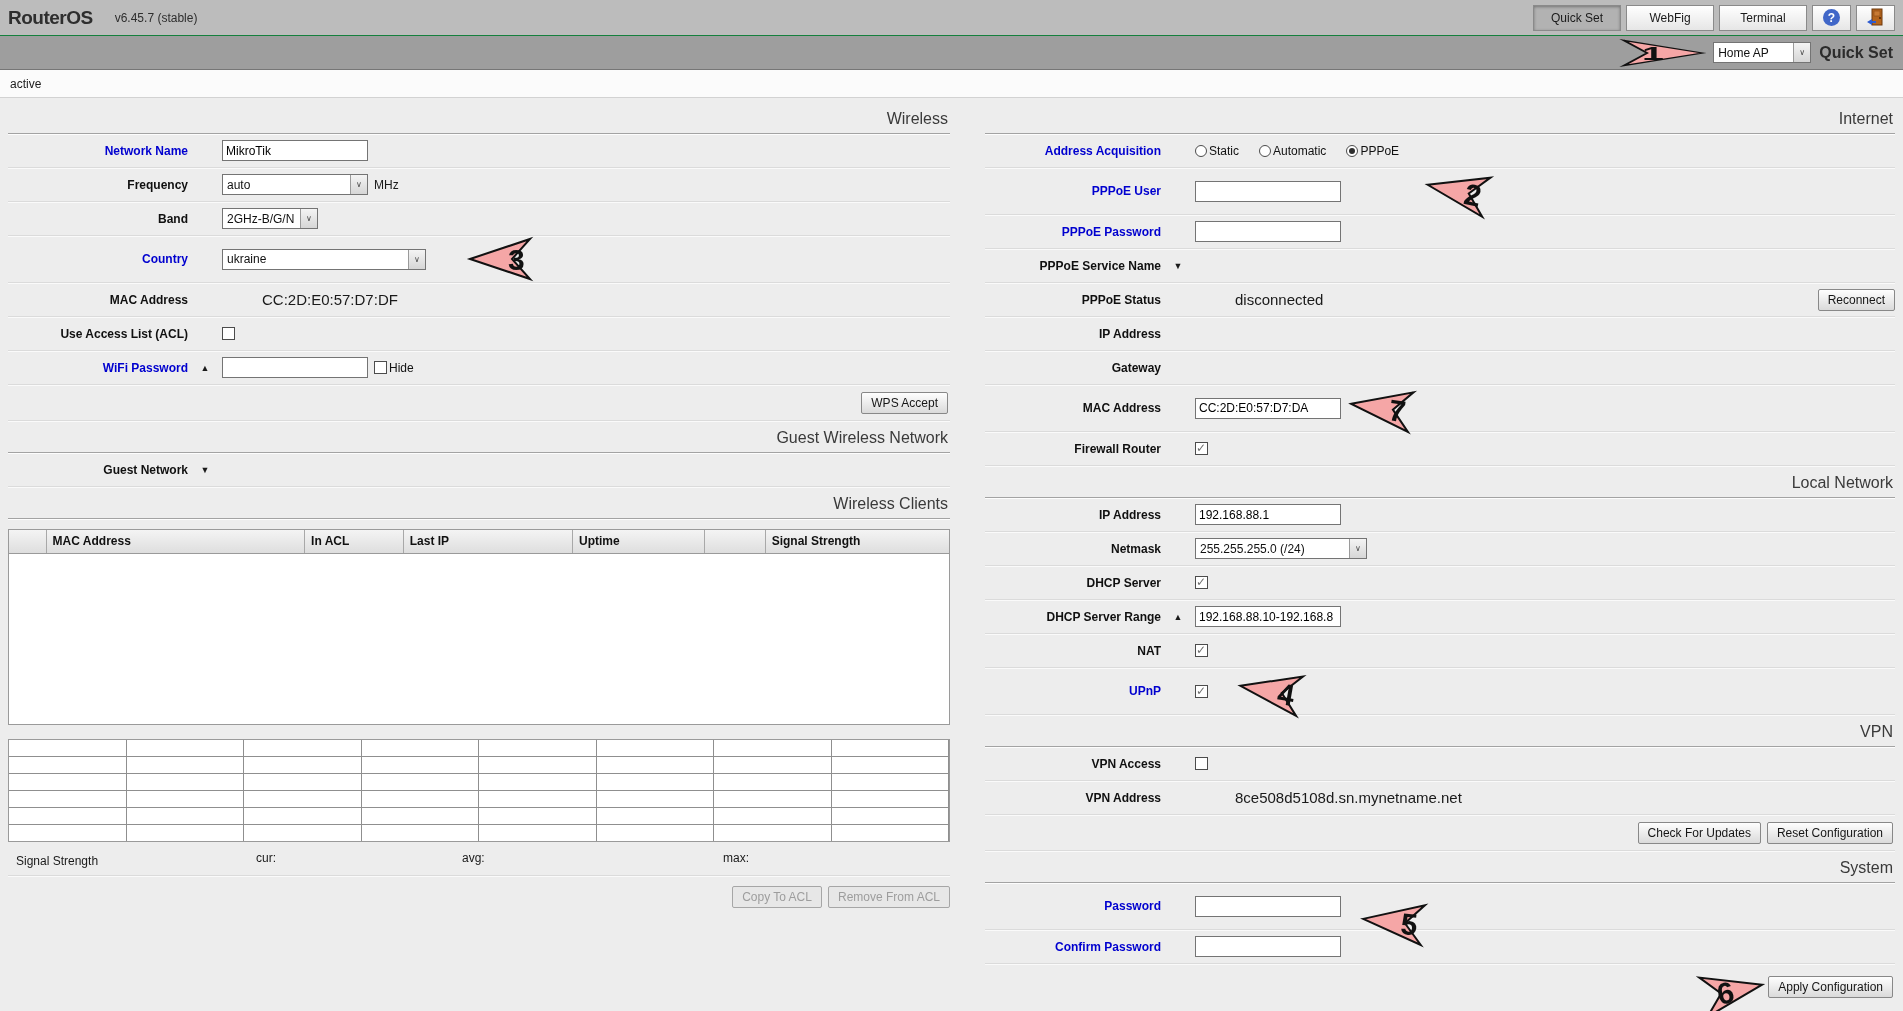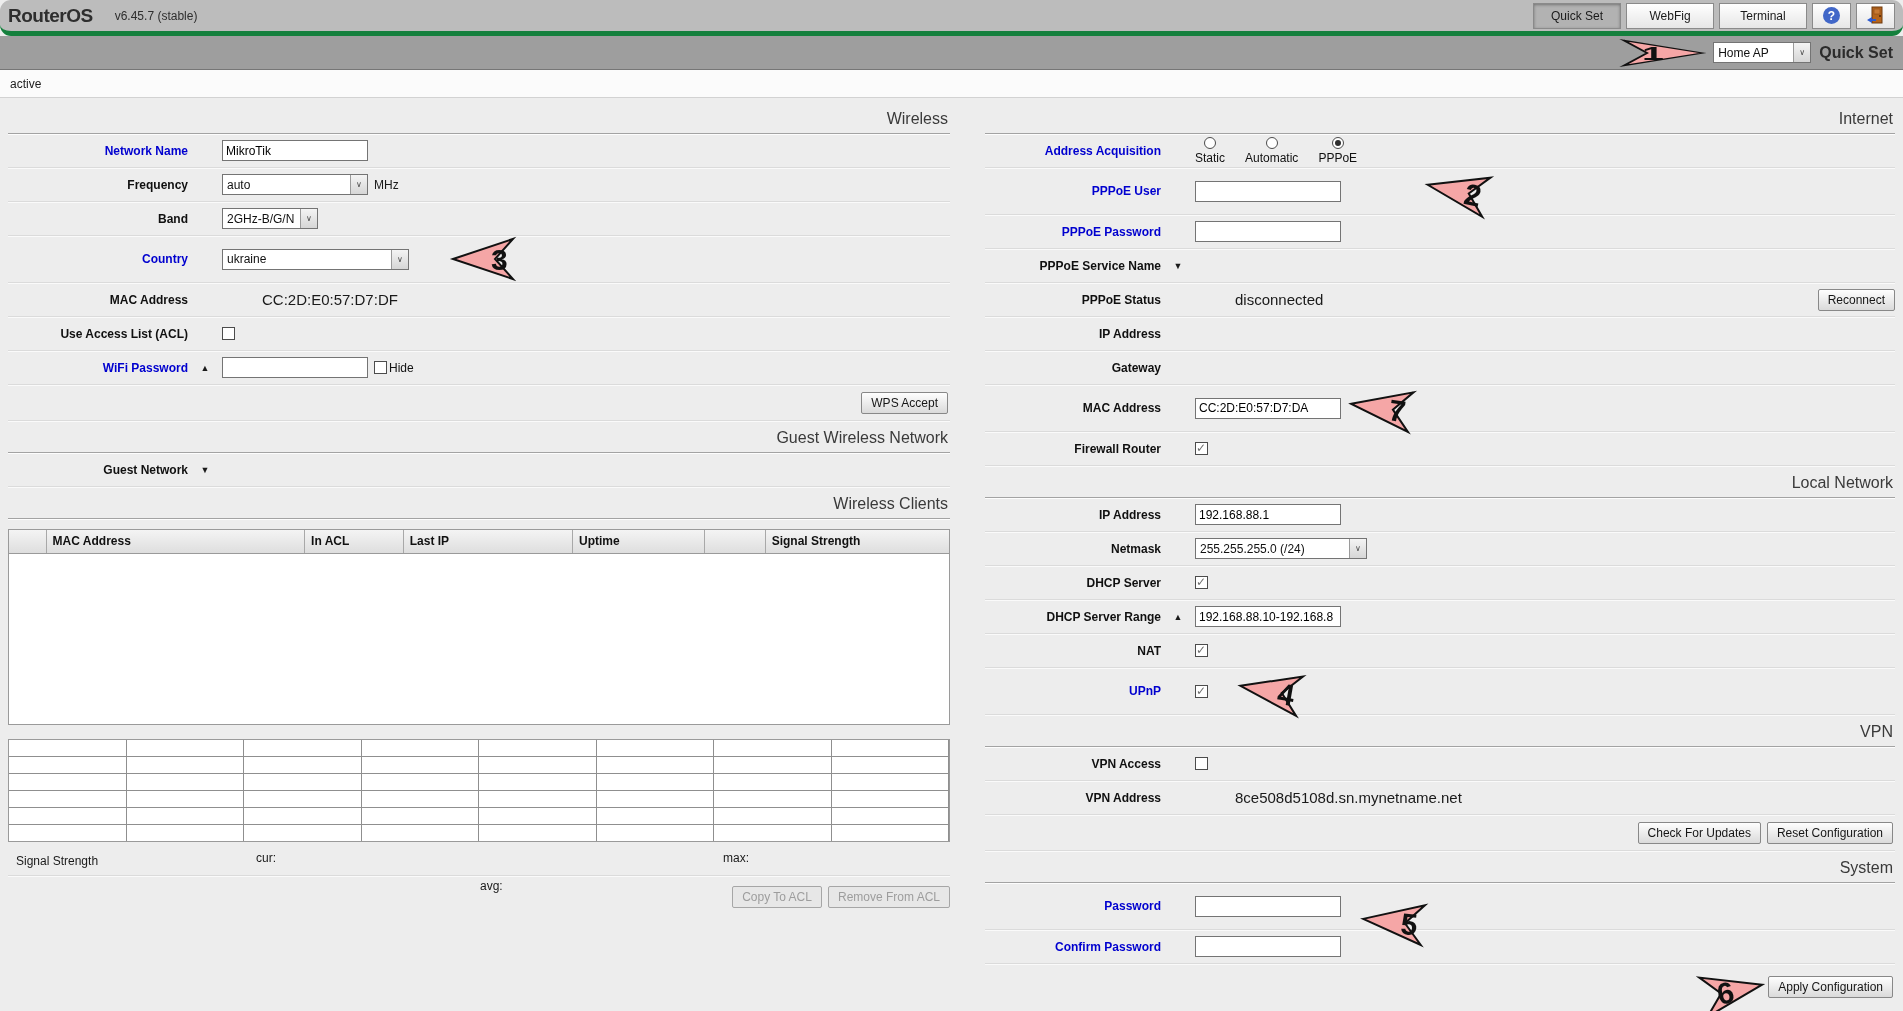--- a/index.html
+++ b/index.html
@@ -1,21 +1,21 @@
 <!DOCTYPE html>
 <html><head>
 <meta charset="utf-8">
 <style>
   * { margin:0; padding:0; box-sizing:border-box; }
   html,body { width:1903px; height:1011px; overflow:hidden;
     font-family:"Liberation Sans","DejaVu Sans",sans-serif; background:#ededed; }
 
   
-  .bar1 { height:36px; background:#bcbcbc; border-bottom:5px solid #15803d;
-    display:flex; align-items:center; padding:0 8px;border-radius:11px; }
+  .bar1 { height:36px; background:#bcbcbc; border-bottom:1px solid #15803d;
+    display:flex; align-items:center; padding:0 8px; }
   .brand { font-size:19px; font-weight:bold; color:#2e2e2e; letter-spacing:-0.5px; }
   .version { font-size:12px; color:#2e2e2e; margin-left:22px; }
   .topnav { margin-left:auto; display:flex; align-items:center; gap:5px; }
   .topbtn { height:26px; min-width:88px; background:linear-gradient(#ffffff,#e6e6e6);
     border:1px solid #8a8a8a; font-size:12px; color:#1a1a1a; font-family:inherit; padding:0 10px; }
   .topbtn.active { background:#b2b2b2; box-shadow:inset 0 1px 3px rgba(0,0,0,.35); }
   .iconbtn { min-width:38px; display:inline-flex; align-items:center; justify-content:center; }
   .help-circle { width:17px; height:17px; border-radius:50%; background:#4167c8; color:#fff;
     font-size:12px; font-weight:bold; display:inline-flex; align-items:center; justify-content:center; }
 
@@ -56,21 +56,21 @@
 
   .checkbox { width:13px; height:13px; border:1px solid #4c4c4c; background:#fff;
     display:inline-block; position:relative; flex-shrink:0; }
   .checkbox.checked::after { content:"✓"; position:absolute; left:0px; top:-2px;
     font-size:12px; color:#6e6e6e; }
   .radio { width:12px; height:12px; border:1px solid #4c4c4c; border-radius:50%;
     background:#fff; display:inline-block; position:relative; }
   .radio.checked::after { content:""; position:absolute; left:2px; top:2px;
     width:6px; height:6px; border-radius:50%; background:#2e2e2e; }
   .radio-item { display:inline-flex; align-items:center; gap:2px; margin-right:14px;
-    font-size:12px; color:#111;flex-direction:column; }
+    font-size:12px; color:#111; }
 
   .btn { background:linear-gradient(#fefefe,#dadada); border:1px solid #888;
     border-radius:2px; font-size:12px; color:#161616; padding:3px 9px; font-family:inherit; white-space:nowrap; }
   .btn.disabled { color:#9d9d9d; background:#e7e7e7; border-color:#a6a6a6; }
 
   
   .clients-header { display:flex; border:1px solid #9a9a9a; border-bottom:none; }
   .clients-header .hc { background:linear-gradient(#f4f4f4,#dedede); border-right:1px solid #a8a8a8;
     font-size:12px; font-weight:bold; color:#111; padding:4px 6px; height:23px; }
   .clients-header .hc:last-child { border-right:none; }
@@ -80,21 +80,21 @@
 
   .sgrid { margin-top:14px; border:1px solid #9a9a9a; height:103px; background:#fff;
     background-image:
       repeating-linear-gradient(to right, transparent 0, transparent calc(12.5% - 1px), #8f8f8f calc(12.5% - 1px), #8f8f8f 12.5%),
       repeating-linear-gradient(to bottom, transparent 0, transparent 16px, #8f8f8f 16px, #8f8f8f 17px); }
 
   .sigrow { position:relative; height:30px; font-size:12px; color:#1a1a1a; margin-top:4px;
     border-bottom:1px solid #dbdbdb; box-shadow:0 1px 0 #fafafa; }
   .sigrow .s0{position:absolute;left:8px;top:8px;}
   .sigrow .s1{position:absolute;left:248px;top:5px;}
-  .sigrow .s2{position:absolute;left:472px;top:5px;margin-top:28px;}
+  .sigrow .s2{position:absolute;left:454px;top:5px;}
   .sigrow .s3{position:absolute;left:715px;top:5px;}
   .aclbtns { display:flex; justify-content:flex-end; gap:6px; margin-top:10px; }
 
   .btnrow { display:flex; justify-content:flex-end; align-items:center; gap:6px;
     min-height:36px; border-bottom:1px solid #dbdbdb; box-shadow:0 1px 0 #fafafa; padding-right:2px; }
   .applyrow { display:flex; justify-content:flex-end; align-items:center; gap:4px;
     min-height:40px; padding-right:2px; }
 
   
   .arrow { flex-shrink:0; overflow:visible; }
@@ -178,21 +178,21 @@
           <span class="val">2GHz-B/G/N</span>
           <span class="sbtn">∨</span>
         </div>
       </div>
     </div>
 
     <div class="row">
       <span class="lbl blue">Country</span>
       <span class="caret"></span>
       <div class="ctl">
-        <div class="select" style="width:187px;">
+        <div class="select" style="width:204px;">
           <span class="val">ukraine</span>
           <span class="sbtn">∨</span>
         </div>
         <svg class="arrow" width="64" height="46" viewBox="0 0 64 44" style="margin-left:36px;">
           <polygon points="2,22 62,2 44,22 62,42"></polygon>
           <text x="40" y="33">3</text>
         </svg>
       </div>
     </div>
 

